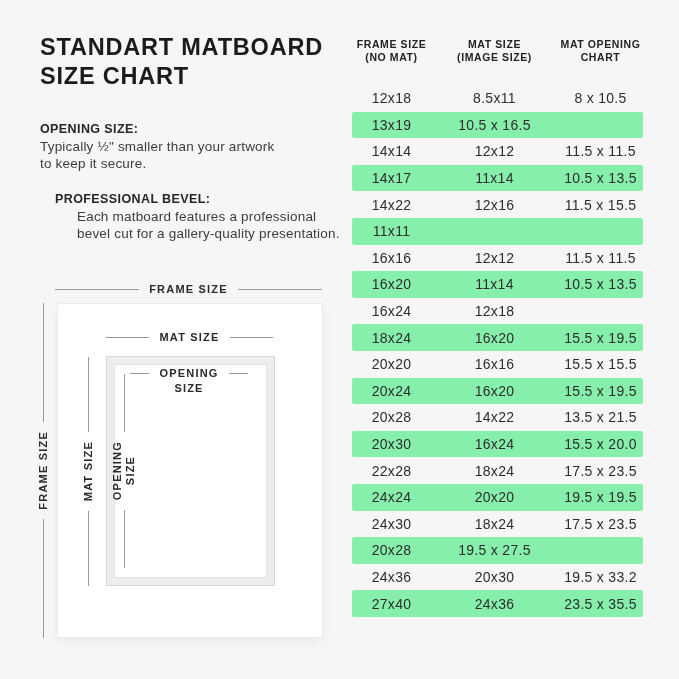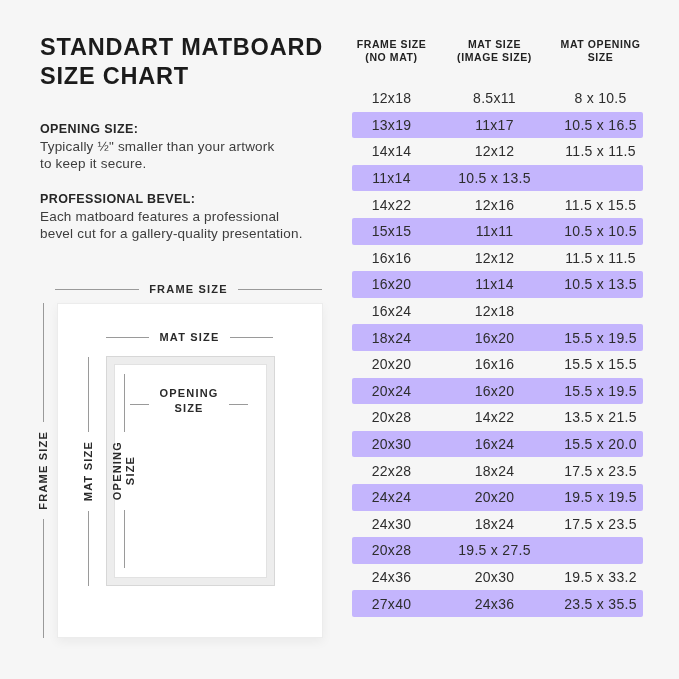--- a/index.html
+++ b/index.html
@@ -25,22 +25,22 @@
     position: absolute; left: 40px;
     font-size: 12.5px; font-weight: 700; letter-spacing: 0.4px; color: #262626;
   }
   .sec-body {
     position: absolute; left: 40px;
     font-size: 13.5px; line-height: 16.5px; font-weight: 400;
     letter-spacing: 0.2px; color: #3d3d3d;
   }
   .sec1-h { top: 122px; text-align: center; }
   .sec1-b { top: 139px; }
-  .sec2-h { top: 192px; }
-  .sec2-b { top: 209px; }
+  .sec2-h { top: 192px; margin-left: 15px; }
+  .sec2-b { top: 209px; margin-left: 37px; }
 
   
   .frame-box {
     position: absolute; left: 57px; top: 303px; width: 266px; height: 335px;
     background: #ffffff; border: 1px solid #ececec;
     box-shadow: 0 4px 10px rgba(0,0,0,0.05);
   }
   .mat-rect {
     position: absolute; left: 106px; top: 356px; width: 169px; height: 230px;
     background: #ffffff; border: 1px solid #d7d7d7;
@@ -49,21 +49,21 @@
   .hdim {
     position: absolute; display: flex; align-items: center;
   }
   .hdim .hline { flex: 1; height: 1px; background: #9a9a9a; }
   .dim-label {
     font-size: 11px; font-weight: 700; letter-spacing: 1.2px;
     color: #2a2a2a; margin: 0 10px; text-align: center; line-height: 15px;
   }
   .hdim-frame { left: 55px; top: 282px; width: 267px; }
   .hdim-mat   { left: 106px; top: 330px; width: 167px; }
-  .hdim-opening { left: 130px; top: 386px; width: 118px; align-items: center; }
+  .hdim-opening { left: 130px; top: 366px; width: 118px; align-items: flex-start; }
   .hdim-opening .hline { margin-top: 7px; }
 
   .vdim {
     position: absolute; display: flex; flex-direction: column; align-items: center;
   }
   .vdim .vline { flex: 1; width: 1px; background: #9a9a9a; }
   .vdim .dim-label {
     margin: 9px 0;
     writing-mode: vertical-rl; transform: rotate(180deg);
   }
@@ -81,21 +81,21 @@
     position: absolute; left: 352px; top: 38px; width: 291px;
   }
   .th {
     font-size: 10.5px; font-weight: 700; letter-spacing: 0.6px;
     line-height: 12.5px; text-align: center; color: #222222;
   }
   .trows {
     position: absolute; left: 352px; top: 85px; width: 291px;
   }
   .trow { height: 26.6px; }
-  .trow.alt { background: #c4b5fd; border-radius: 2px; }
+  .trow.alt { background: #86efac; border-radius: 2px; }
   .tcell {
     display: flex; align-items: center; justify-content: center;
     font-size: 14px; letter-spacing: 0.3px; color: #2d2d2d;
   }
 </style>
 </head>
 <body>
 
 <div class="canvas">
 
@@ -151,52 +151,50 @@
 SIZE</span>
     <span class="vline"></span>
   </div>
 
   <div class="thead grid3">
     <div class="th preline">FRAME SIZE
 (NO MAT)</div>
     <div class="th preline">MAT SIZE
 (IMAGE SIZE)</div>
     <div class="th preline">MAT OPENING
-SIZE</div>
+CHART</div>
   </div>
 
   <div class="trows">
       <div class="trow grid3">
         <div class="tcell">12x18</div>
         <div class="tcell">8.5x11</div>
         <div class="tcell">8 x 10.5</div>
       </div>
       <div class="trow grid3 alt">
         <div class="tcell">13x19</div>
-        <div class="tcell">11x17</div>
         <div class="tcell">10.5 x 16.5</div>
       </div>
       <div class="trow grid3">
         <div class="tcell">14x14</div>
         <div class="tcell">12x12</div>
         <div class="tcell">11.5 x 11.5</div>
       </div>
       <div class="trow grid3 alt">
+        <div class="tcell">14x17</div>
         <div class="tcell">11x14</div>
         <div class="tcell">10.5 x 13.5</div>
       </div>
       <div class="trow grid3">
         <div class="tcell">14x22</div>
         <div class="tcell">12x16</div>
         <div class="tcell">11.5 x 15.5</div>
       </div>
       <div class="trow grid3 alt">
-        <div class="tcell">15x15</div>
         <div class="tcell">11x11</div>
-        <div class="tcell">10.5 x 10.5</div>
       </div>
       <div class="trow grid3">
         <div class="tcell">16x16</div>
         <div class="tcell">12x12</div>
         <div class="tcell">11.5 x 11.5</div>
       </div>
       <div class="trow grid3 alt">
         <div class="tcell">16x20</div>
         <div class="tcell">11x14</div>
         <div class="tcell">10.5 x 13.5</div>

